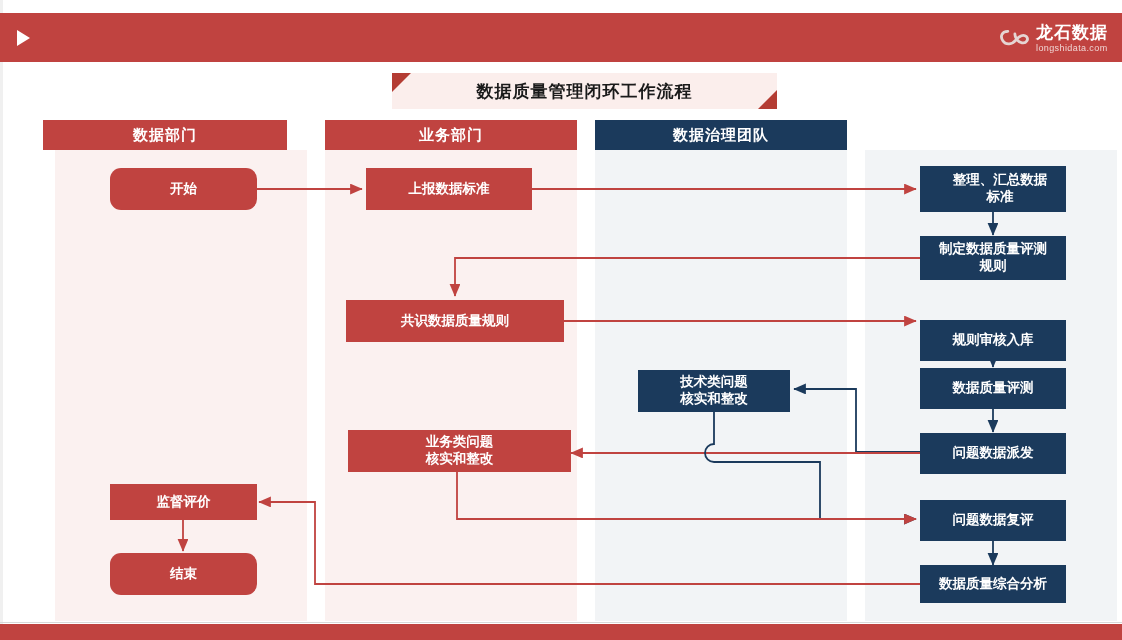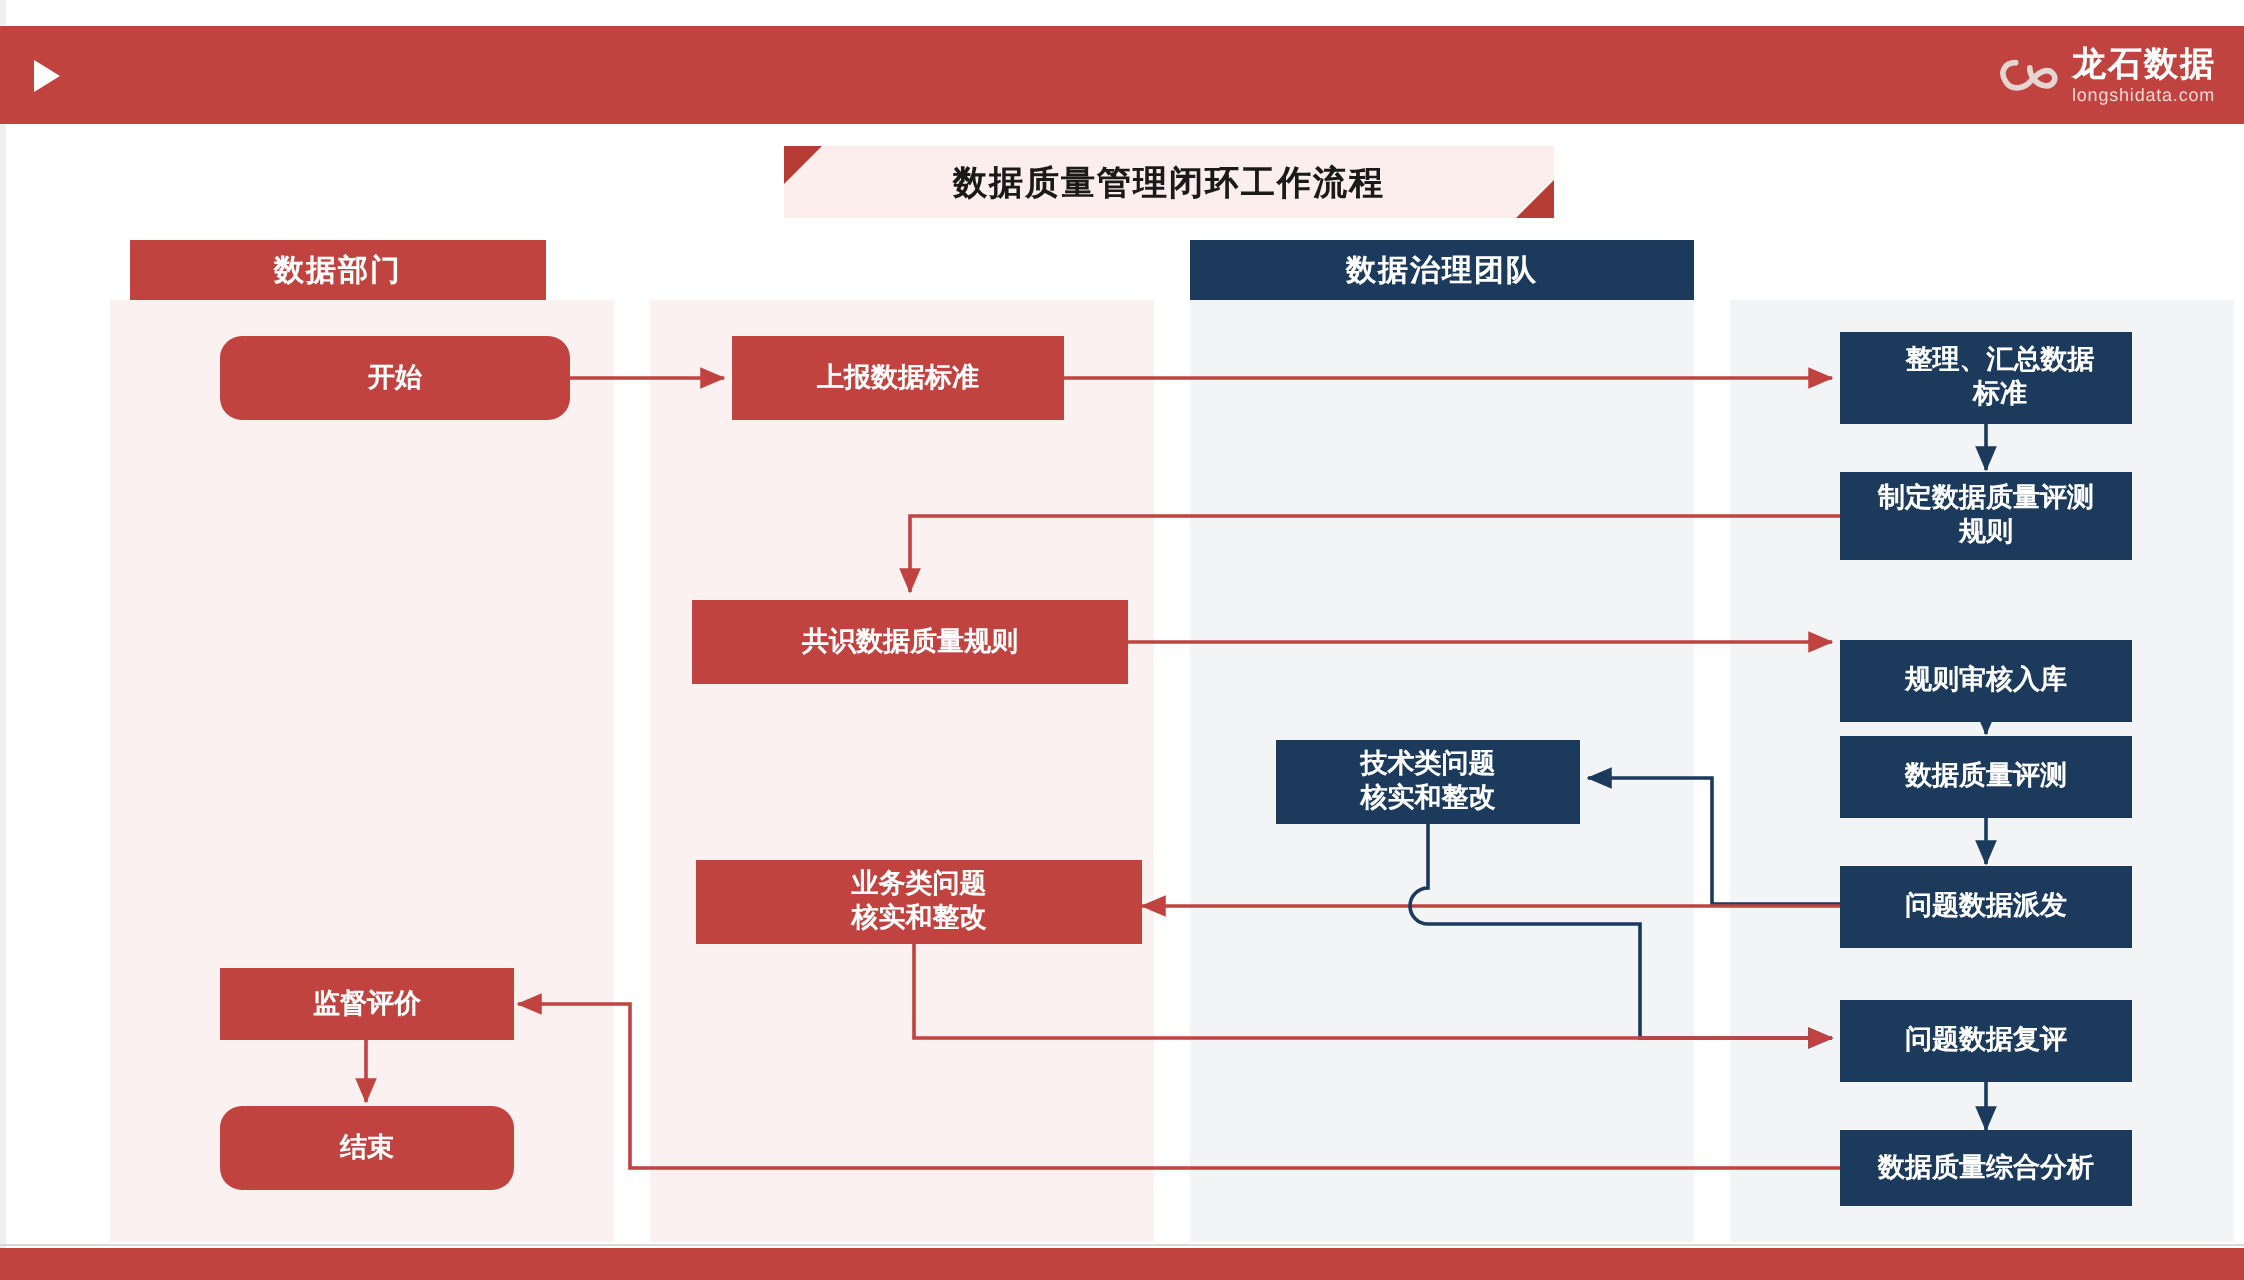--- a/index.html
+++ b/index.html
@@ -115,21 +115,22 @@
     <div class="banner-title">数据质量管理闭环工作流程</div>
   </div>
   <div class="corner-tl"></div>
   <div class="corner-br"></div>
 
   <div class="lane red" style="left:55px;width:252px;"></div>
   <div class="lane red" style="left:325px;width:252px;"></div>
   <div class="lane gray" style="left:595px;width:252px;"></div>
   <div class="lane gray" style="left:865px;width:252px;"></div>
 
-  <div class="lane-head red" style="left:65px;width:208px;">数据部门</div>
+  <div class="lane-head red" style="left:43px;width:244px;">数据部门</div>
+  <div class="lane-head red" style="left:325px;width:252px;">业务部门</div>
   <div class="lane-head navy" style="left:595px;width:252px;">数据治理团队</div>
 
   <svg class="wires">
     <defs>
       <marker id="ar-red" markerWidth="8" markerHeight="8" refX="6.6" refY="3" orient="auto">
         <path d="M0,0 L7,3 L0,6 z" fill="#c04340"></path>
       </marker>
       <marker id="ar-navy" markerWidth="8" markerHeight="8" refX="6.6" refY="3" orient="auto">
         <path d="M0,0 L7,3 L0,6 z" fill="#1b3a5c"></path>
       </marker>
@@ -159,21 +160,21 @@
       <path d="M457,470 L457,519 L916,519" stroke="#c04340" marker-end="url(#ar-red)"></path>
 
       <path d="M993,541 L993,565" stroke="#1b3a5c" marker-end="url(#ar-navy)"></path>
 
       <path d="M921,584 L315,584 L315,502 L259,502" stroke="#c04340" marker-end="url(#ar-red)"></path>
 
       <path d="M183,520 L183,551" stroke="#c04340" marker-end="url(#ar-red)"></path>
     </g>
   </svg>
 
-  <div class="node red round" style="left:110px;top:168px;width:175px;height:42px;">开始</div>
+  <div class="node red round" style="left:110px;top:168px;width:147px;height:42px;">开始</div>
   <div class="node red" style="left:110px;top:484px;width:147px;height:36px;">监督评价</div>
   <div class="node red round" style="left:110px;top:553px;width:147px;height:42px;">结束</div>
 
   <div class="node red" style="left:366px;top:168px;width:166px;height:42px;">上报数据标准</div>
   <div class="node red" style="left:346px;top:300px;width:218px;height:42px;">共识数据质量规则</div>
   <div class="node red" style="left:348px;top:430px;width:223px;height:42px;white-space:pre-line;">业务类问题
 核实和整改</div>
 
   <div class="node navy" style="left:638px;top:370px;width:152px;height:42px;white-space:pre-line;">技术类问题
 核实和整改</div>

